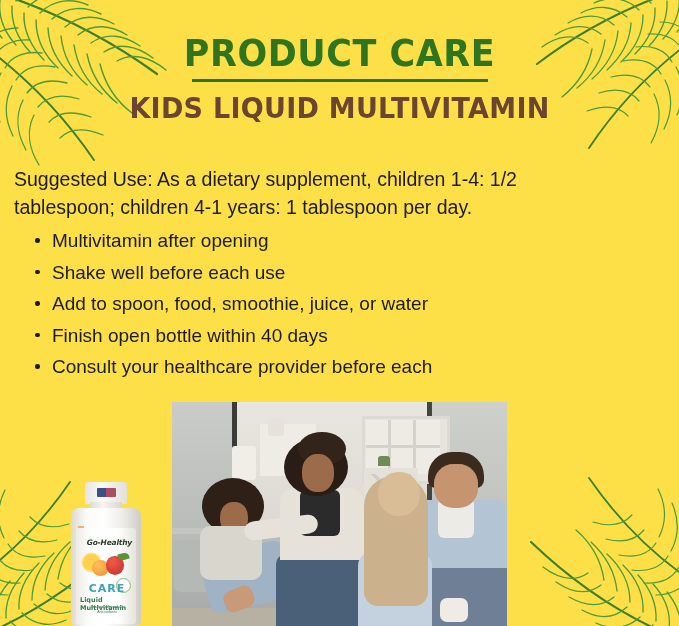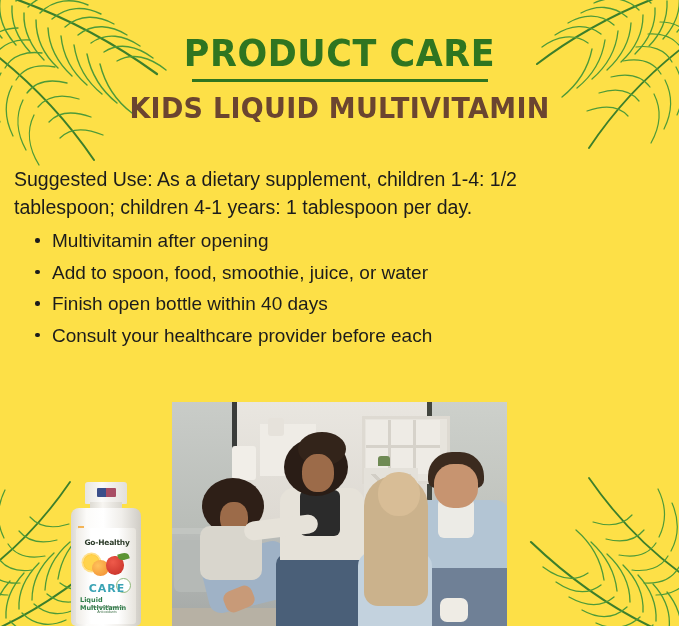--- a/index.html
+++ b/index.html
@@ -224,26 +224,27 @@
     left: 8px; top: 46px;
     width: 60px; height: 96px;
     background: linear-gradient(90deg,#efece6 0%, #ffffff 25%, #ffffff 70%, #e6e3dc 100%);
     border-radius: 3px;
     overflow: hidden;
   }
   .lbl-brand {
     position: absolute;
     left: 6px; top: 10px;
     width: 50px;
-    text-align: center;
+    text-align: right;
     font-family: "DejaVu Sans", sans-serif;
     font-size: 7.5px;
     font-weight: bold;
     color: #2d3c2a;
     letter-spacing: -0.2px;
+    font-style: italic;
   }
   .lbl-sun {
     position: absolute;
     left: 7px; top: 26px;
     width: 17px; height: 17px;
     border-radius: 50%;
     background: radial-gradient(circle, #ffd34d 55%, #ffb627 100%);
     box-shadow: 0 0 0 1.5px #ffe08a;
   }
   .lbl-fruit-a {
@@ -496,20 +497,21 @@
   <div class="header">
     <h1 class="title">PRODUCT CARE</h1>
     <div class="title-rule"></div>
     <h2 class="subtitle">KIDS LIQUID MULTIVITAMIN</h2>
   </div>
 
   <p class="suggested-use">Suggested Use: As a dietary supplement, children 1-4: 1/2 tablespoon; children 4-1 years: 1 tablespoon per day.</p>
 
   <ul class="care-list">
     <li>Multivitamin after opening</li>
+    <li>Shake well before each use</li>
     <li>Add to spoon, food, smoothie, juice, or water</li>
     <li>Finish open bottle within 40 days</li>
     <li>Consult your healthcare provider before each</li>
   </ul>
 
   <div class="photo">
     <div class="ph ph-wall"></div>
     <div class="ph ph-window-l"></div>
     <div class="ph ph-window-frame"></div>
     <div class="ph ph-window-r"></div>

